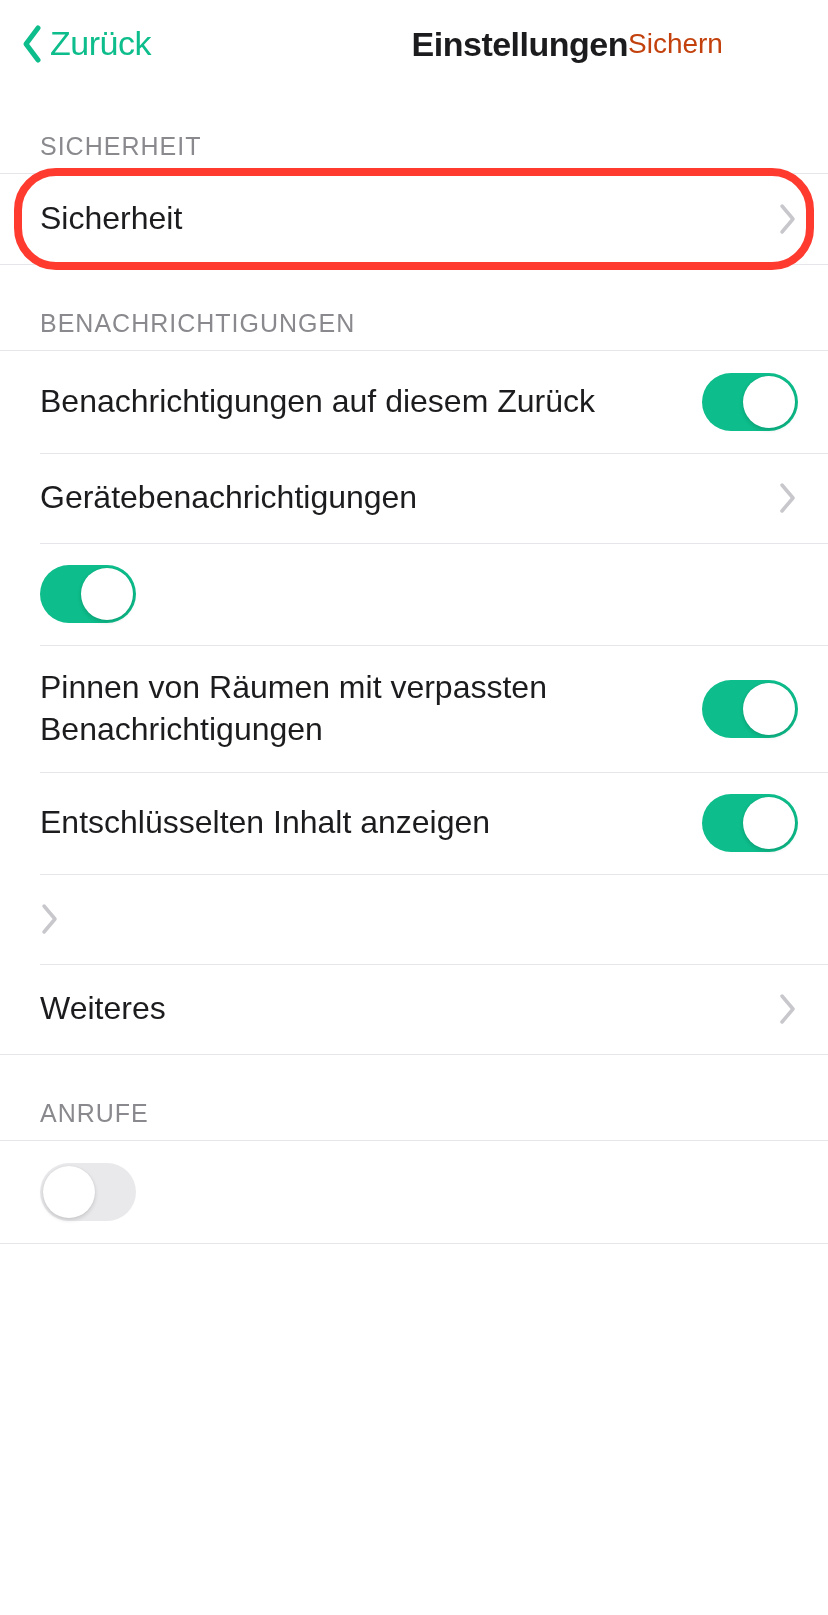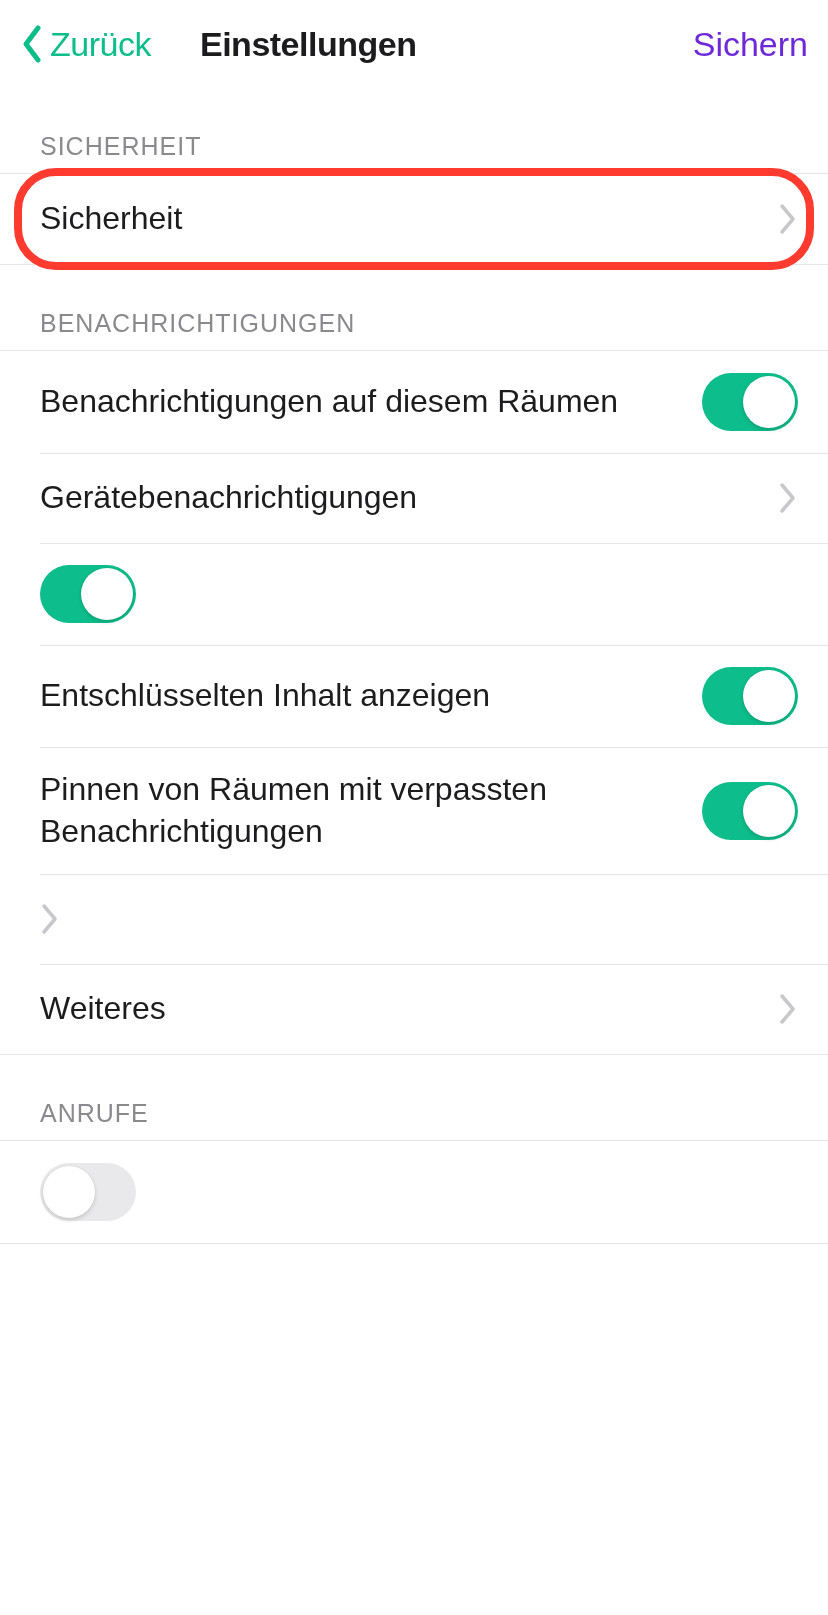--- a/index.html
+++ b/index.html
@@ -13,45 +13,44 @@
   .nav {
     height: 88px;
     display: flex;
     align-items: center;
     justify-content: space-between;
     padding: 0 20px;
     background: #fff;
   }
   .nav-left {
     display: flex;
-    align-items: center;
+    align-items: flex-start;
     gap: 6px;
     min-width: 180px;
   }
   .nav-left .chevron-back {
     width: 24px;
     height: 40px;
   }
   .nav-left span.label {
     font-size: 34px;
     color: #0dbd8b;
     font-weight: 400;
     letter-spacing: -0.5px;
   }
   .nav-title {
     font-size: 34px;
     font-weight: 600;
     letter-spacing: -0.5px;
-    text-align: left;
+    text-align: right;
     flex: 1;
   }
   .nav-right {
-    font-size: 34px;
-    color: #6d28d9;
-    text-align: right;
+    font-size: 28px;
+    color: #c2410c;
     min-width: 180px;
   }
   .section-header {
     font-size: 25px;
     letter-spacing: 1px;
     color: #8a8a8e;
     padding: 44px 40px 12px 40px;
     text-transform: uppercase;
     background: #fff;
   }
@@ -138,44 +137,44 @@
     <div class="row-label">Sicherheit</div>
     <svg class="chevron" viewBox="0 0 20 34">
         <path d="M4 4 L15 17 L4 30"></path>
       </svg>
   </div>
 </div>
 
 <div class="section-header">BENACHRICHTIGUNGEN</div>
 <div class="list">
   <div class="row">
-    <div class="row-label">Benachrichtigungen auf diesem Räumen</div>
+    <div class="row-label">Benachrichtigungen auf diesem Zurück</div>
     <div class="toggle on">
         <div class="knob"></div>
       </div>
   </div>
   <div class="row">
     <div class="row-label">Gerätebenachrichtigungen</div>
     <svg class="chevron" viewBox="0 0 20 34">
         <path d="M4 4 L15 17 L4 30"></path>
       </svg>
   </div>
   <div class="row">
     <div class="toggle on">
         <div class="knob"></div>
       </div>
   </div>
   <div class="row">
-    <div class="row-label">Entschlüsselten Inhalt anzeigen</div>
+    <div class="row-label">Pinnen von Räumen mit verpassten Benachrichtigungen</div>
     <div class="toggle on">
         <div class="knob"></div>
       </div>
   </div>
   <div class="row">
-    <div class="row-label">Pinnen von Räumen mit verpassten Benachrichtigungen</div>
+    <div class="row-label">Entschlüsselten Inhalt anzeigen</div>
     <div class="toggle on">
         <div class="knob"></div>
       </div>
   </div>
   <div class="row">
     <svg class="chevron" viewBox="0 0 20 34">
         <path d="M4 4 L15 17 L4 30"></path>
       </svg>
   </div>
   <div class="row">

